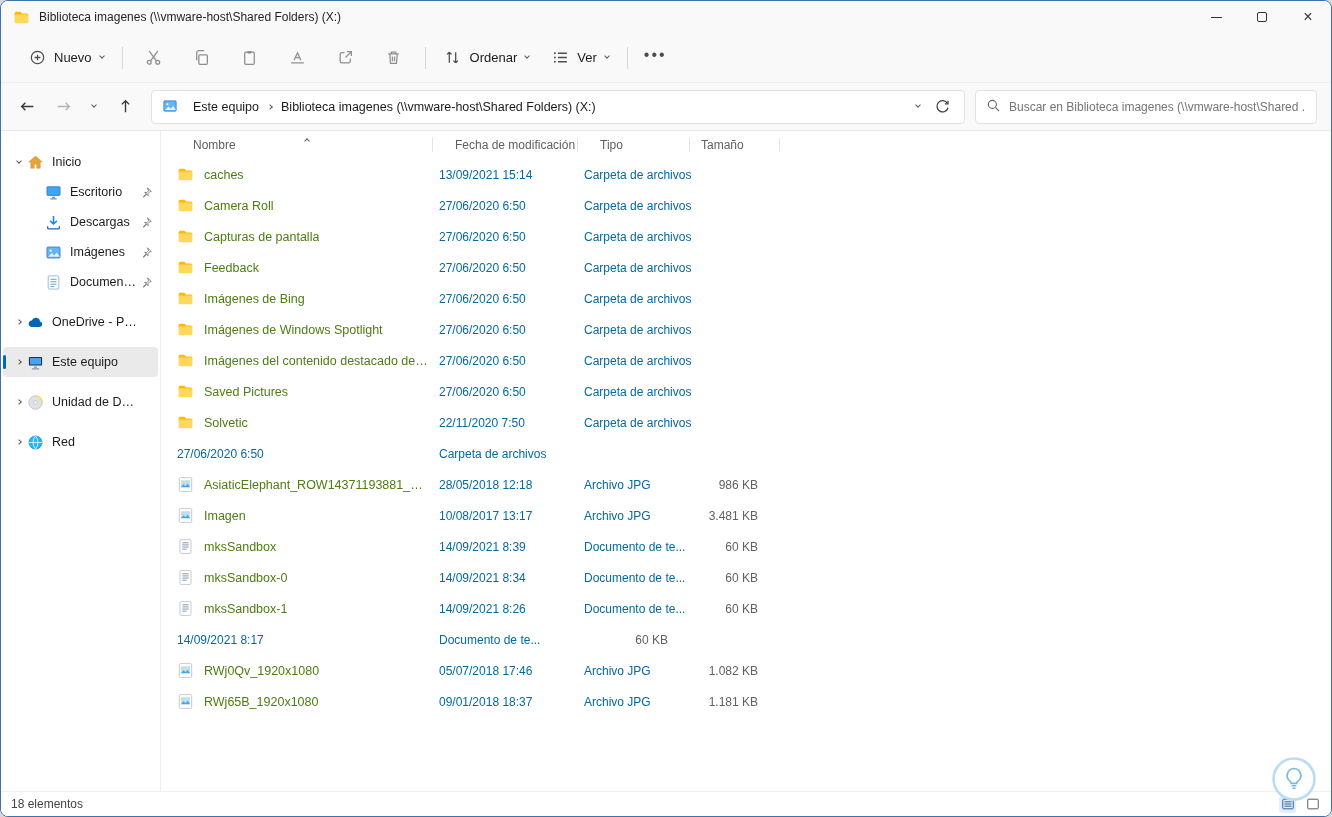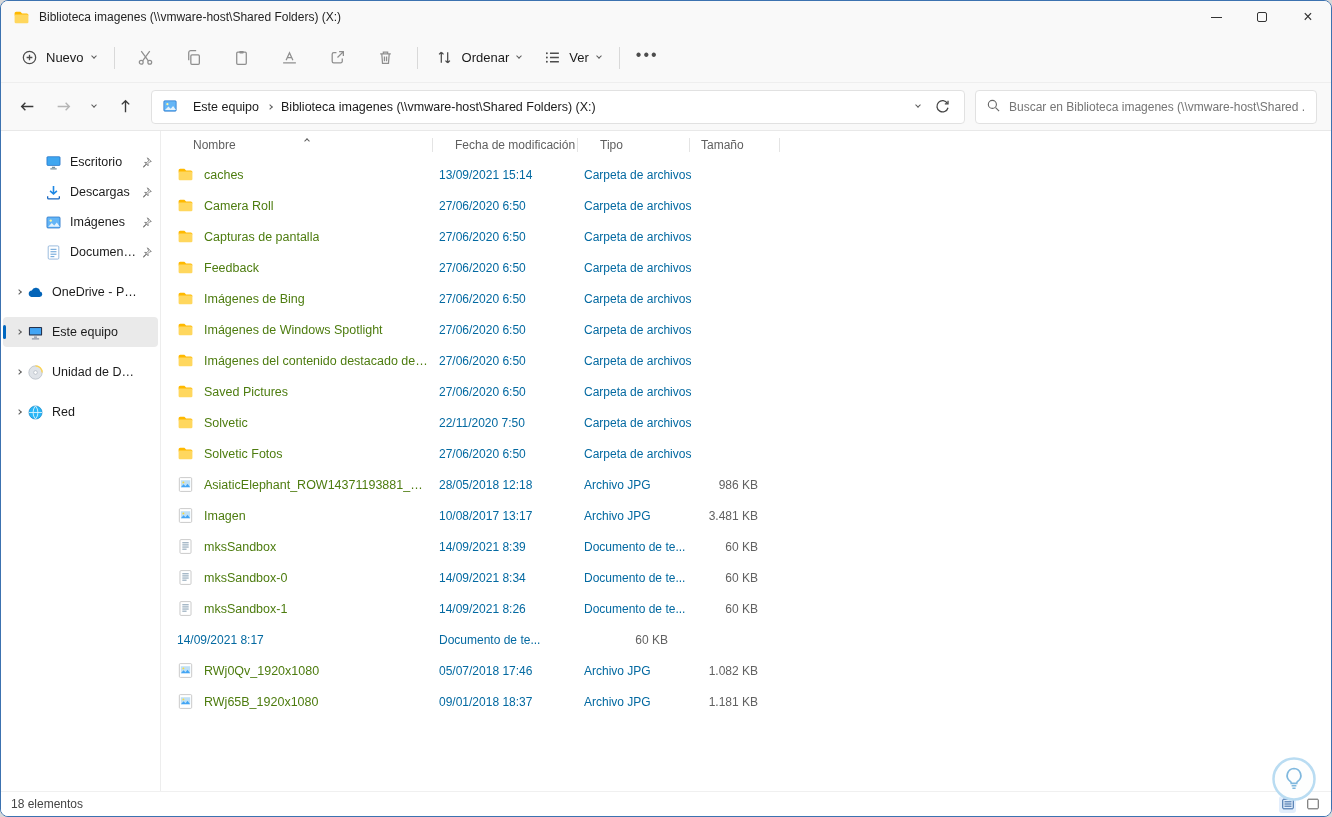--- a/index.html
+++ b/index.html
@@ -15,21 +15,21 @@
   .titlebar { height: 32px; background: #f9f9f9; display: flex; align-items: center; padding-left: 12px; flex: 0 0 auto; }
   .title-icon { display: inline-flex; width: 18px; height: 18px; align-items: center; }
   .title-text { margin-left: 8px; font-size: 12px; color: #1f1f1f; white-space: nowrap; }
   .caption-buttons { margin-left: auto; display: flex; height: 100%; }
   .cap-btn { width: 46px; height: 100%; display: flex; align-items: center; justify-content: center; cursor: pointer; color: #1b1b1b; }
   .min-bar { display: block; width: 11px; height: 1px; background: #333; }
   .max-box { display: block; width: 10px; height: 10px; border: 1px solid #333; border-radius: 2px; }
   .close-x { font-size: 16px; line-height: 1; color: #333; }
 
   
-  .toolbar { height: 50px; background: #f9f9f9; display: flex; align-items: center; padding: 0 8px; flex: 0 0 auto; border-bottom: 1px solid #eeeeee; }
+  .toolbar { height: 50px; background: #f9f9f9; display: flex; align-items: center; padding: 0 16px; flex: 0 0 auto; border-bottom: 1px solid #eeeeee; }
   .tb-btn { display: flex; align-items: center; gap: 8px; height: 34px; padding: 0 11px; border-radius: 4px; cursor: pointer; color: #1b1b1b; white-space: nowrap; }
   .tb-btn.icon-only { padding: 0 9px; }
   .tb-icon { display: inline-flex; width: 18px; height: 18px; align-items: center; justify-content: center; }
   .tb-sep { width: 1px; height: 22px; background: #d9d9d9; margin: 0 7px; flex: 0 0 auto; }
   #action-icons { display: flex; align-items: center; gap: 12px; margin: 0 6px; }
   .more-dots { font-size: 16px; letter-spacing: 2px; color: #4d4d4d; margin-top: -6px; }
 
   
   .chev { display: inline-block; width: 5px; height: 5px; border-right: 1.4px solid #5c5c5c; border-bottom: 1.4px solid #5c5c5c; }
   .chev.small { width: 4px; height: 4px; }
@@ -254,20 +254,32 @@
             <circle cx="6.8" cy="6.8" r="4.3"></circle>
             <path d="M10.2 10.2 14 14"></path>
           </svg>
       </span>
       <input type="text" placeholder="Buscar en Biblioteca imagenes (\\vmware-host\Shared ..." style="">
     </div>
   </div>
 
   <div class="body">
     <div class="sidebar" id="sidebar">
+        <div class="sb-item">
+    <span class="chev-slot">
+            <span class="chev down small"></span>
+          </span>
+    <span class="sb-icon">
+            <svg viewBox="0 0 16 16" width="17" height="17">
+              <path d="M8 1.8 1.6 7.5h1.9v6h3.4V9.6h2.2v3.9h3.4v-6h1.9z" fill="#e4a33c" stroke="#c98d2f" stroke-width="0.4"></path>
+            </svg>
+          </span>
+    <span class="sb-label">Inicio</span>
+    <span class="pin-slot"></span>
+  </div>
         <div class="sb-item indent1">
     <span class="chev-slot"></span>
     <span class="sb-icon">
             <svg viewBox="0 0 16 16" width="17" height="17">
               <rect x="1.8" y="2.5" width="12.4" height="8.3" rx="0.9" fill="#3ea6f0" stroke="#1565c0" stroke-width="0.6"></rect>
               <path d="M6.5 12.6h3M5 14h6" stroke="#78909c" stroke-width="1.1" fill="none"></path>
             </svg>
           </span>
     <span class="sb-label">Escritorio</span>
     <span class="pin-slot">
@@ -514,29 +526,20 @@
                   <rect x="1.5" y="5.2" width="13" height="8.3" rx="1.2" fill="#ffd75e"></rect>
                 </svg>
               </span>
       <span class="f-name">Solvetic</span>
     </div>
     <div class="cell f-date">22/11/2020 7:50</div>
     <div class="cell f-type">Carpeta de archivos</div>
     <div class="cell f-size"></div>
   </div>
           <div class="file-row">
-    <div class="cell c-name">
-      <span class="f-icon">
-                <svg viewBox="0 0 16 16" width="17" height="17">
-                  <path d="M1.5 4A1.5 1.5 0 0 1 3 2.5h3.2c.4 0 .8.16 1.06.44L8.5 4.2h4.5A1.5 1.5 0 0 1 14.5 5.7V6H1.5z" fill="#ffb900"></path>
-                  <rect x="1.5" y="5.2" width="13" height="8.3" rx="1.2" fill="#ffd75e"></rect>
-                </svg>
-              </span>
-      <span class="f-name">Solvetic Fotos</span>
-    </div>
     <div class="cell f-date">27/06/2020 6:50</div>
     <div class="cell f-type">Carpeta de archivos</div>
     <div class="cell f-size"></div>
   </div>
           <div class="file-row">
     <div class="cell c-name">
       <span class="f-icon">
                 <svg viewBox="0 0 16 16" width="17" height="17">
                   <rect x="2.2" y="1.5" width="11.6" height="13" rx="1" fill="#fff" stroke="#b9b9b9" stroke-width="0.7"></rect>
                   <rect x="3.6" y="4" width="8.8" height="6.5" fill="#bfe0f5"></rect>

